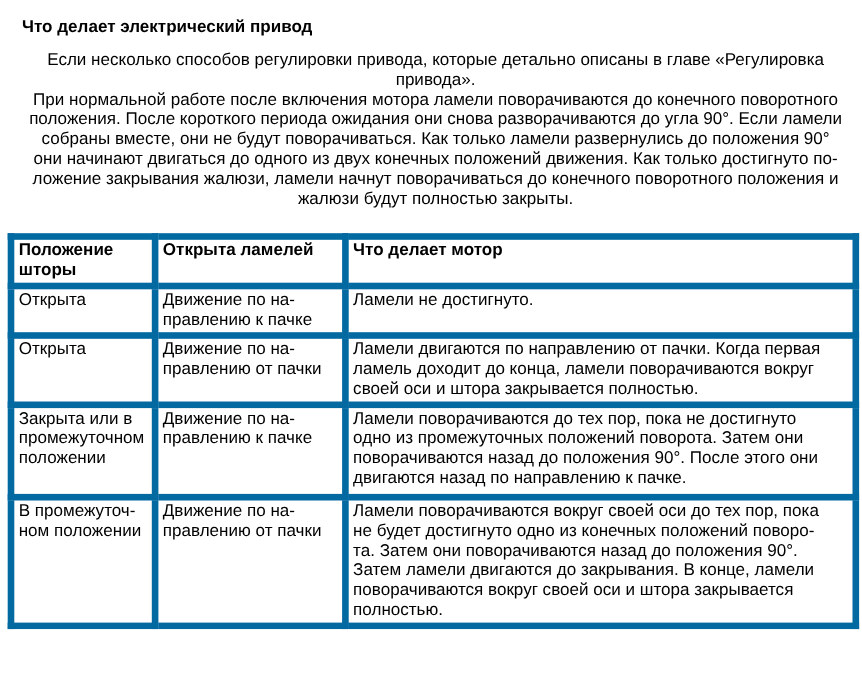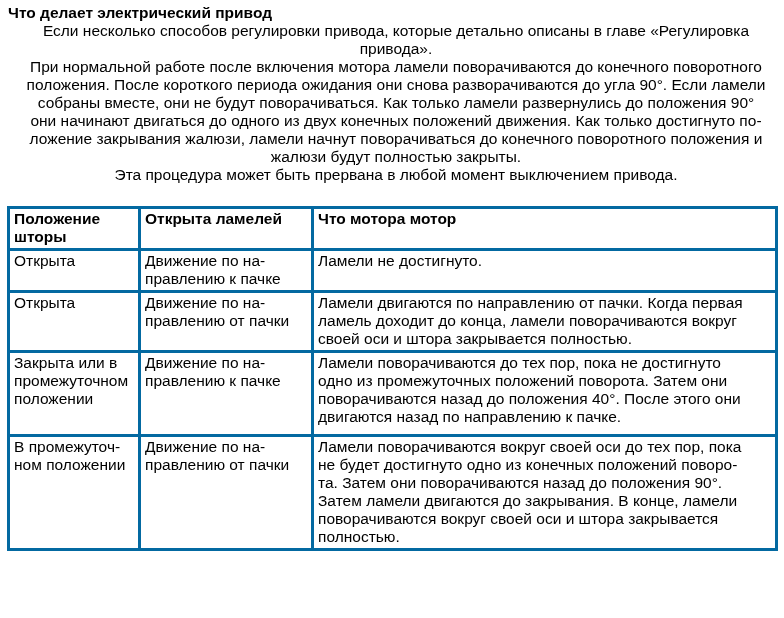--- a/index.html
+++ b/index.html
@@ -14,21 +14,21 @@
     font-family: "Liberation Sans", sans-serif;
     font-size: 15.5px;
     color: #000000;
   }
   .doc {
     padding: 4px 0 0 8px;
     width: 776px;
     overflow: hidden;
   }
   .doc-heading {
-    margin: 0;
+    margin: 12px;
     font-size: 15.5px;
     font-weight: bold;
     line-height: 18px;
     white-space: pre;
   }
   .doc-par {
     margin: 0;
     line-height: 18px;
     white-space: pre;
     text-align: center;
@@ -36,21 +36,21 @@
   table.motor-table {
     border-collapse: collapse;
     table-layout: fixed;
     width: 768px;
     margin-top: 22px;
     margin-left: -1px;
     border: 2px solid #000000;
   }
   table.motor-table th,
   table.motor-table td {
-    border: 3px solid #0369a1;
+    border: 6px solid #0369a1;
     vertical-align: top;
     text-align: left;
     padding: 1px 4px 2px 4px;
     line-height: 18px;
     font-size: 15.5px;
     white-space: pre;
     overflow: hidden;
   }
   table.motor-table th { font-weight: bold; }
   tr.r-head { height: 39px; }
@@ -70,34 +70,33 @@
   <p class="doc-par">Если несколько способов регулировки привода, которые детально описаны в главе «Регулировка
 привода».</p>
 
   <p class="doc-par">При нормальной работе после включения мотора ламели поворачиваются до конечного поворотного
 положения. После короткого периода ожидания они снова разворачиваются до угла 90°. Если ламели
 собраны вместе, они не будут поворачиваться. Как только ламели развернулись до положения 90°
 они начинают двигаться до одного из двух конечных положений движения. Как только достигнуто по-
 ложение закрывания жалюзи, ламели начнут поворачиваться до конечного поворотного положения и
 жалюзи будут полностью закрыты.</p>
 
-  <p class="doc-par">Эта процедура может быть прервана в любой момент выключением привода.</p>
 
   <table class="motor-table">
     <colgroup>
       <col style="width:131px">
       <col style="width:173px">
       <col style="width:464px">
     </colgroup>
     <thead>
       <tr class="r-head">
         <th>Положение
 шторы</th>
         <th>Открыта ламелей</th>
-        <th>Что мотора мотор</th>
+        <th>Что делает мотор</th>
       </tr>
     </thead>
     <tbody>
       <tr class="r-0">
         <td>Открыта</td>
         <td>Движение по на-
 правлению к пачке</td>
         <td>Ламели не достигнуто.</td>
       </tr>
       <tr class="r-1">
@@ -109,21 +108,21 @@
 своей оси и штора закрывается полностью.</td>
       </tr>
       <tr class="r-2">
         <td>Закрыта или в
 промежуточном
 положении</td>
         <td>Движение по на-
 правлению к пачке</td>
         <td>Ламели поворачиваются до тех пор, пока не достигнуто
 одно из промежуточных положений поворота. Затем они
-поворачиваются назад до положения 40°. После этого они
+поворачиваются назад до положения 90°. После этого они
 двигаются назад по направлению к пачке.</td>
       </tr>
       <tr class="r-4">
         <td>В промежуточ-
 ном положении</td>
         <td>Движение по на-
 правлению от пачки</td>
         <td>Ламели поворачиваются вокруг своей оси до тех пор, пока
 не будет достигнуто одно из конечных положений поворо-
 та. Затем они поворачиваются назад до положения 90°.

